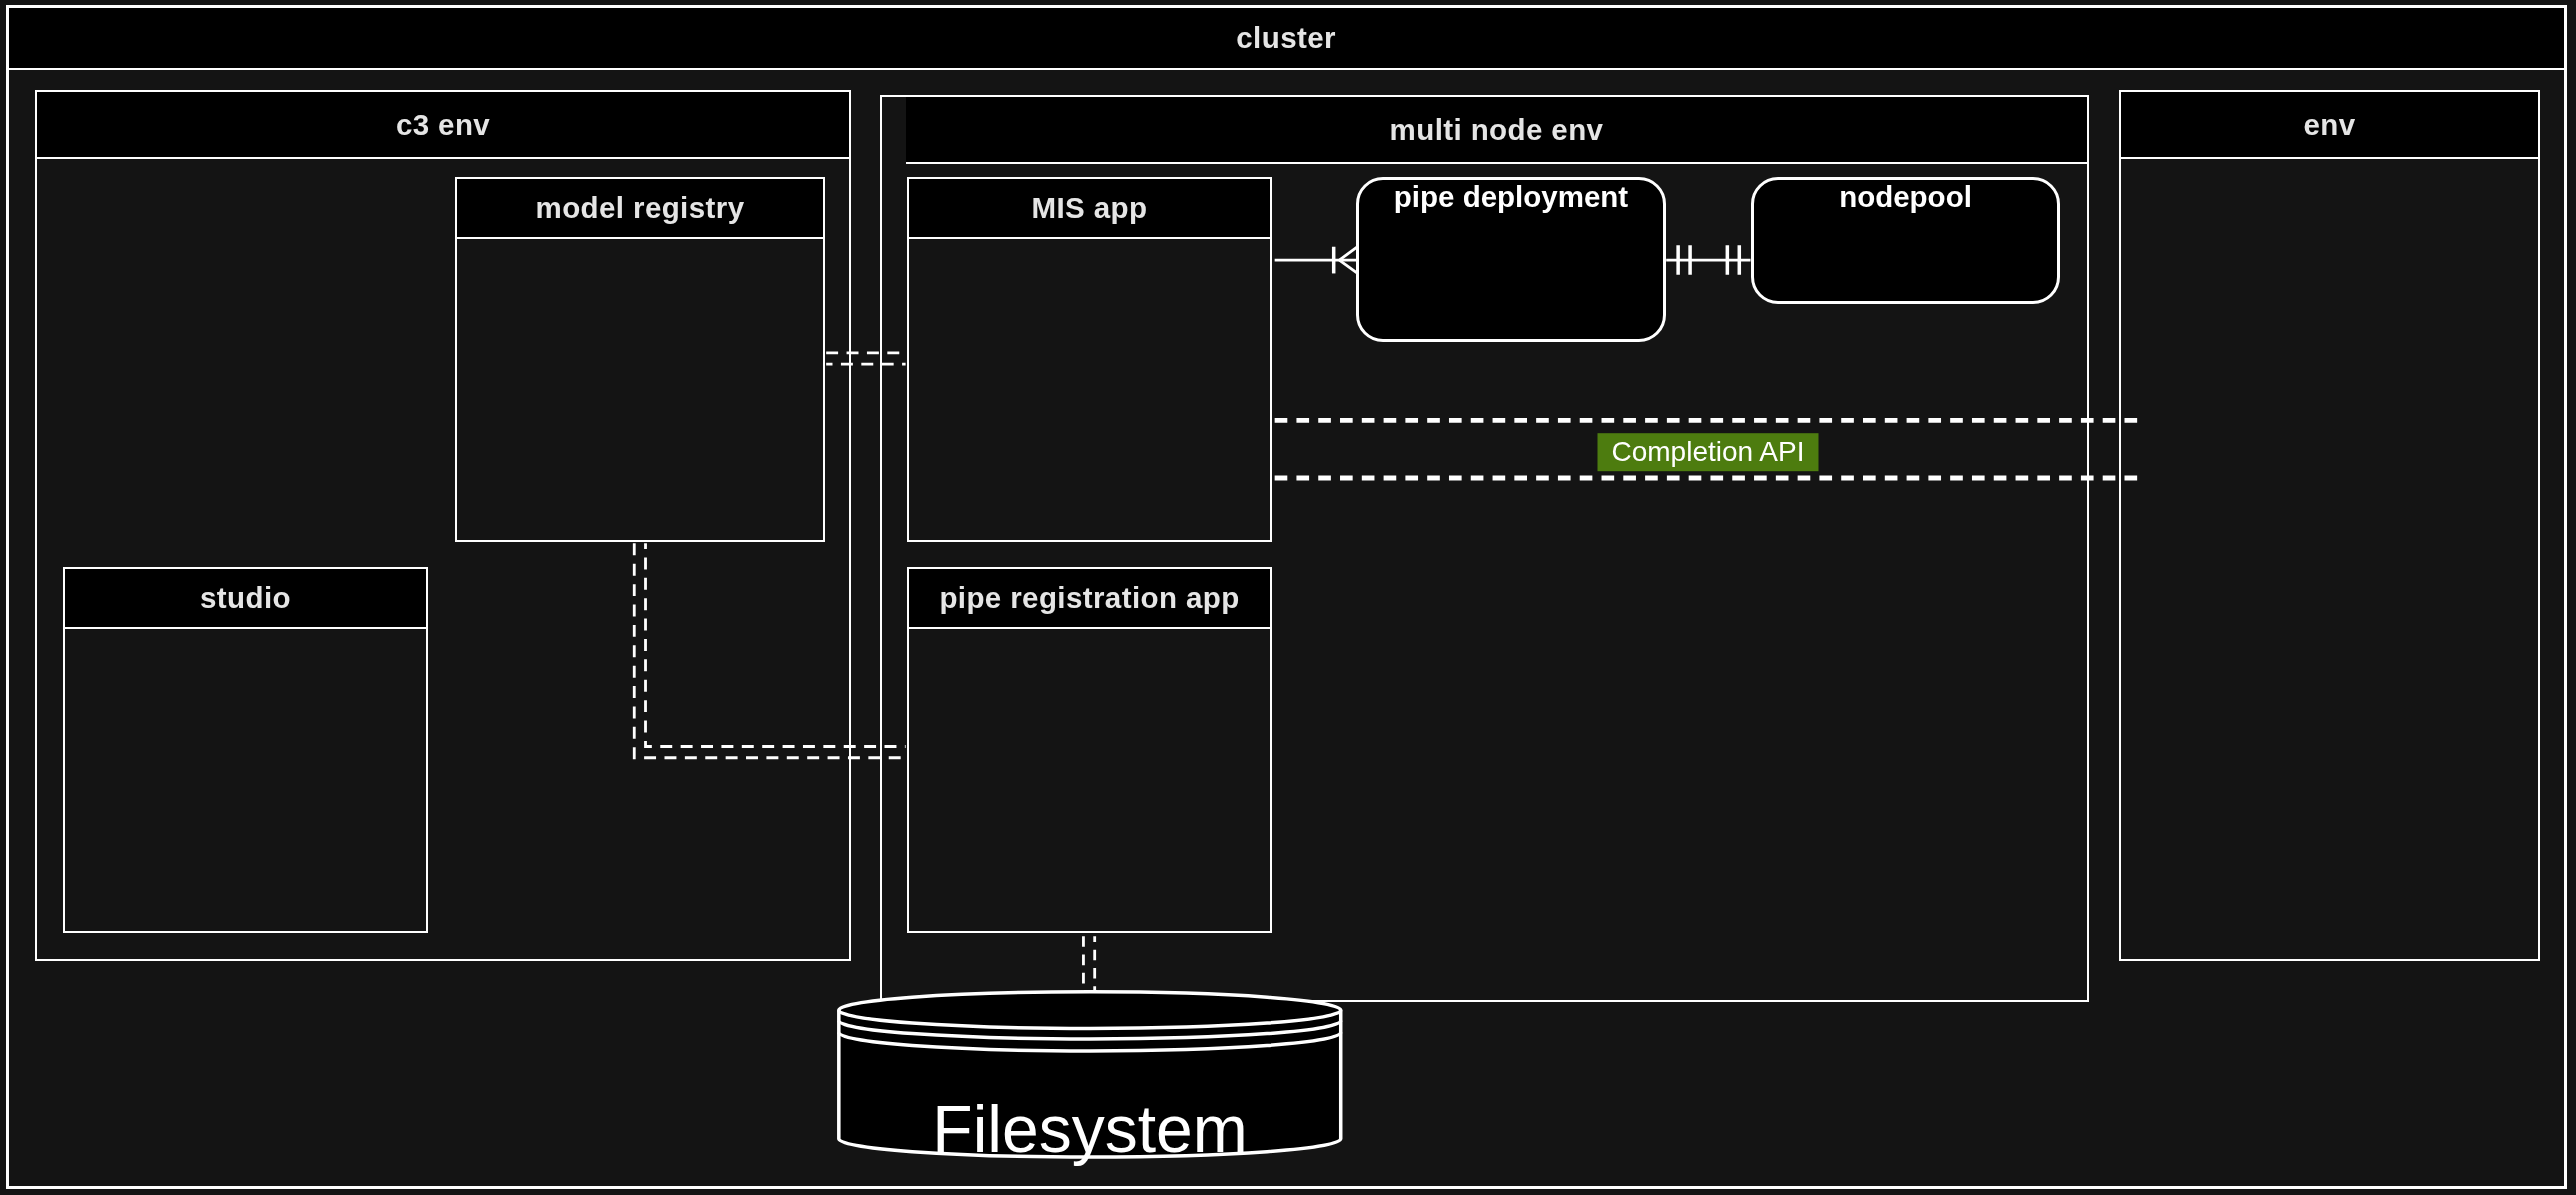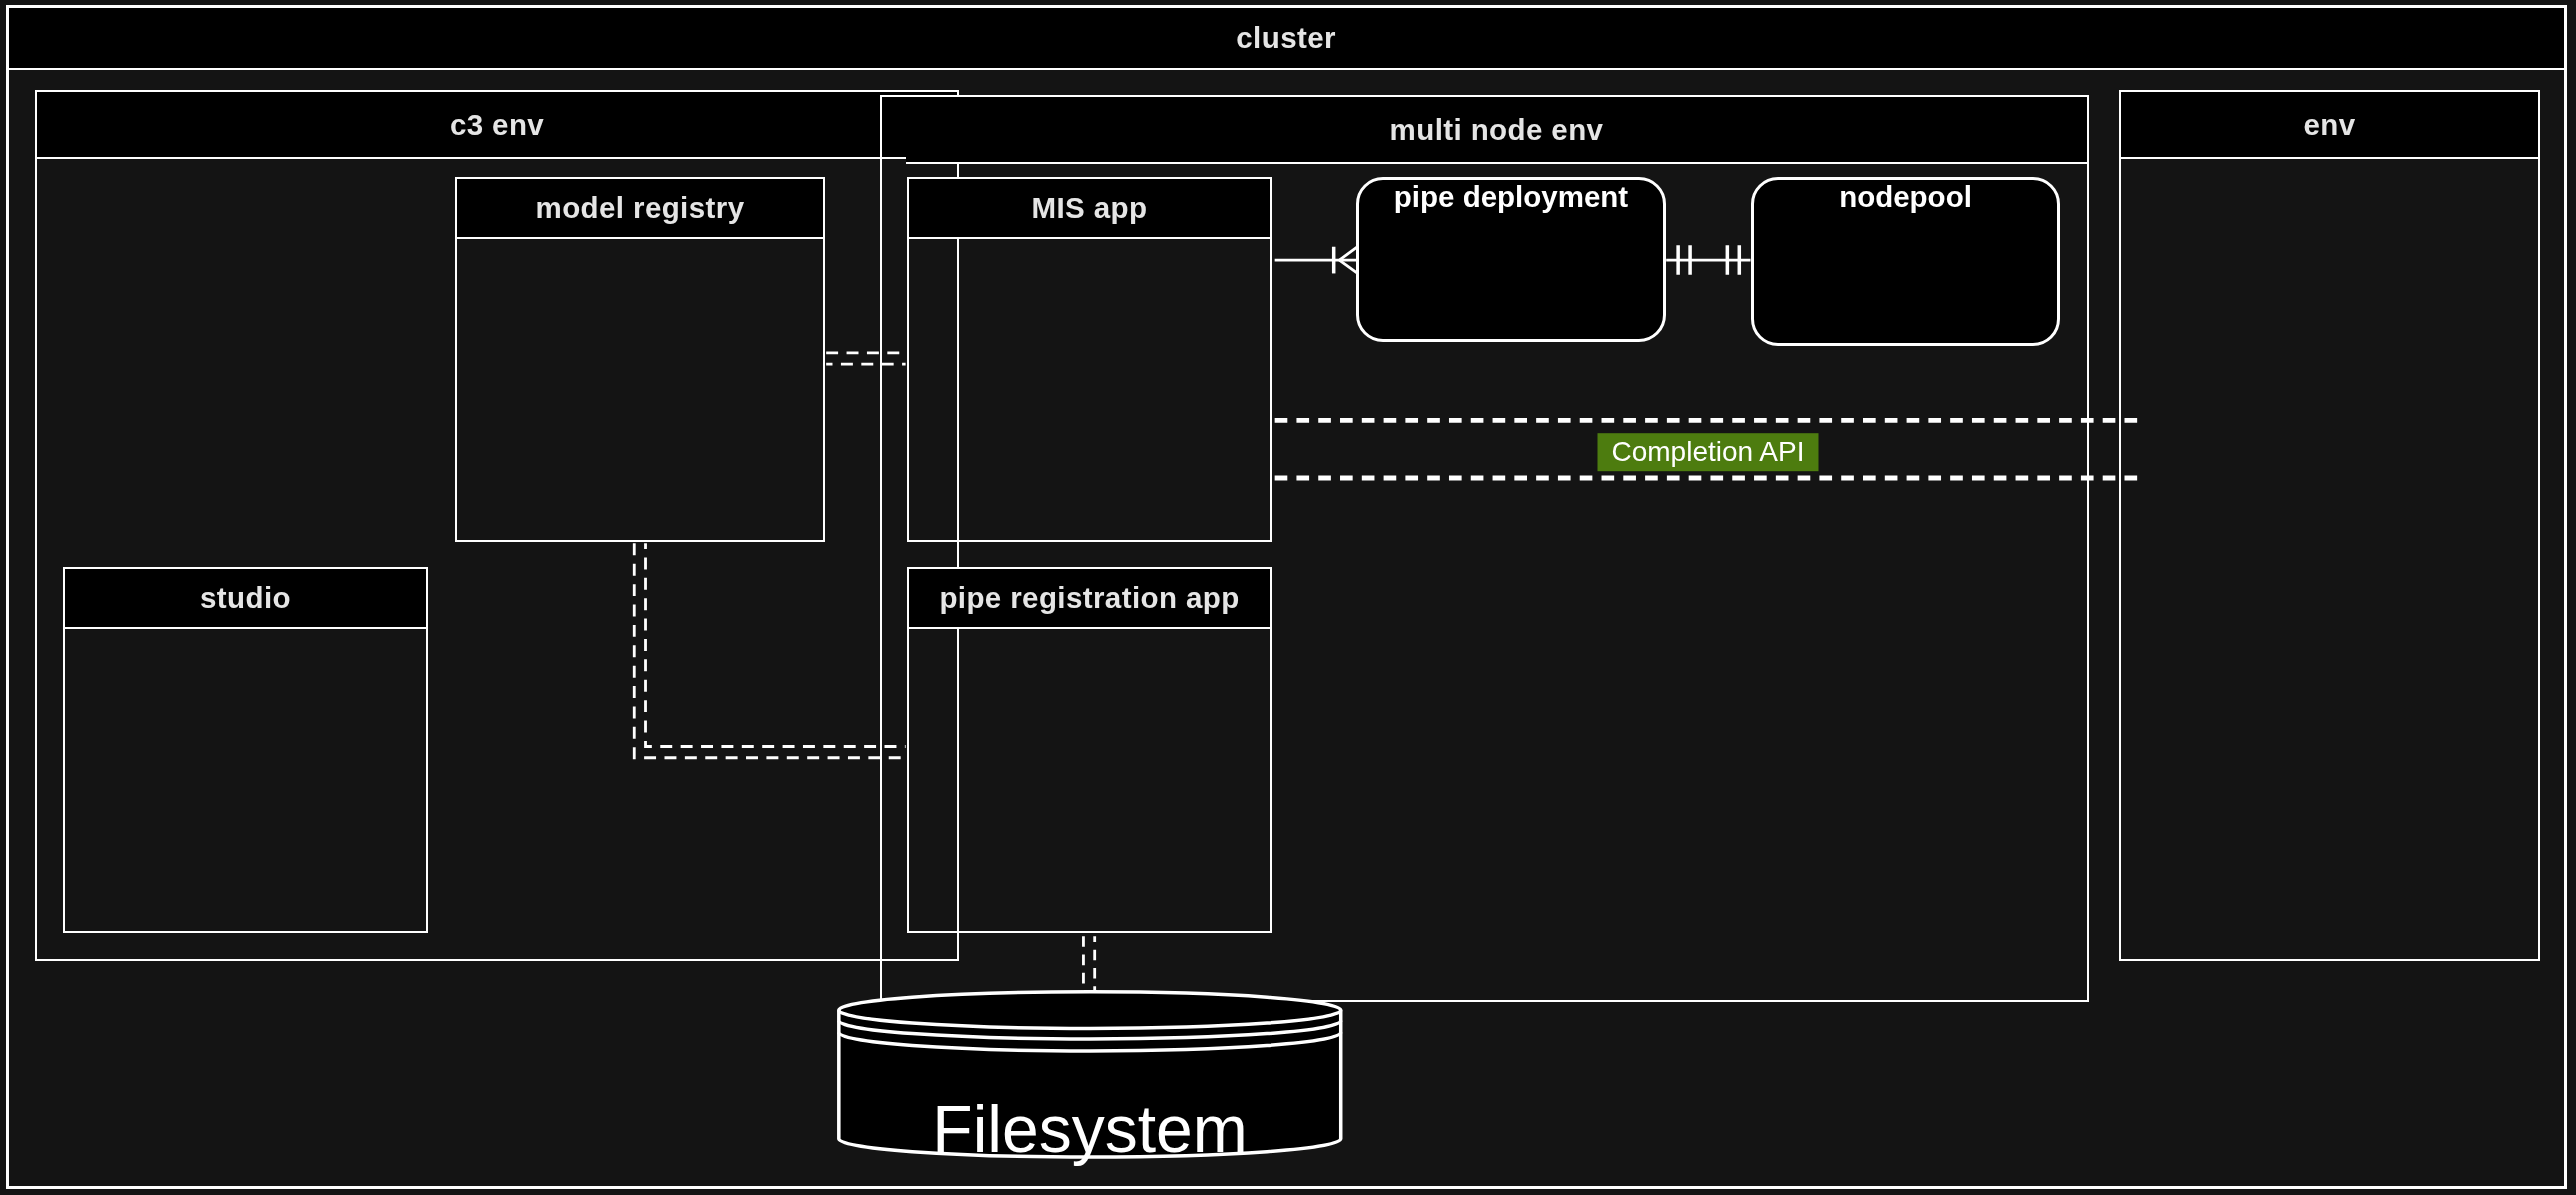--- a/index.html
+++ b/index.html
@@ -31,21 +31,21 @@
     justify-content: center;
     color: #e5e5e5;
     font-weight: bold;
     font-size: 29.5px;
     letter-spacing: 0.4px;
   }
   
   #cluster { left: 5.6px; top: 4.9px; width: 2561px; height: 1184px; border-width: 3.5px; }
   #cluster .hdr { height: 60px; }
   
-  #grp-c3env     { left: 35px;   top: 90px; width: 924px; height: 871px; }
+  #grp-c3env     { left: 35px;   top: 90px; width: 816px; height: 871px; }
   #grp-multinode { left: 880px; top: 95px; width: 1209px; height: 907px; padding-left: 24px; }
   #grp-env       { left: 2119px; top: 90px; width: 421px;  height: 871px; }
   .group > .hdr { height: 65px; }
   
   #node-c3app        { left: 63px;   top: 177px; width: 365px; height: 365px; }
   #node-modelreg     { left: 455px;  top: 177px; width: 370px; height: 365px; }
   #node-studio       { left: 63px;   top: 567px; width: 365px; height: 366px; }
   #node-misapp       { left: 907px; top: 177px; width: 365px; height: 365px; text-decoration: underline; }
   #node-piperegapp   { left: 907px; top: 567px; width: 365px; height: 366px; }
   #node-genaiapp     { left: 2144px; top: 177px; width: 369px; height: 365px; }
@@ -58,21 +58,21 @@
     background: #000000;
     box-sizing: border-box;
     display: flex;
     align-items: flex-start;
     justify-content: center;
     color: #ffffff;
     font-weight: bold;
     font-size: 29.5px;
   }
   #node-pipedeployment { left: 1356px; top: 177px; width: 310px; height: 165px; }
-  #node-nodepool       { left: 1751px; top: 177px; width: 309px; height: 169px; }
+  #node-nodepool       { left: 1751px; top: 177px; width: 309px; height: 127px; }
   
   #overlay {
     position: absolute;
     left: 0; top: 0;
     width: 2576px; height: 1195px;
     pointer-events: none;
   }
   
   #completion-label {
     position: absolute;

